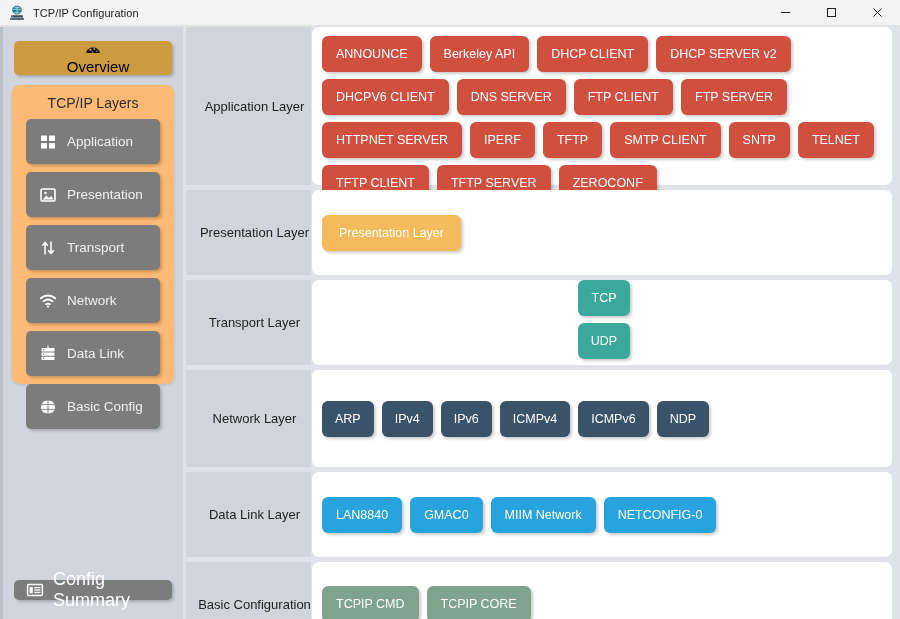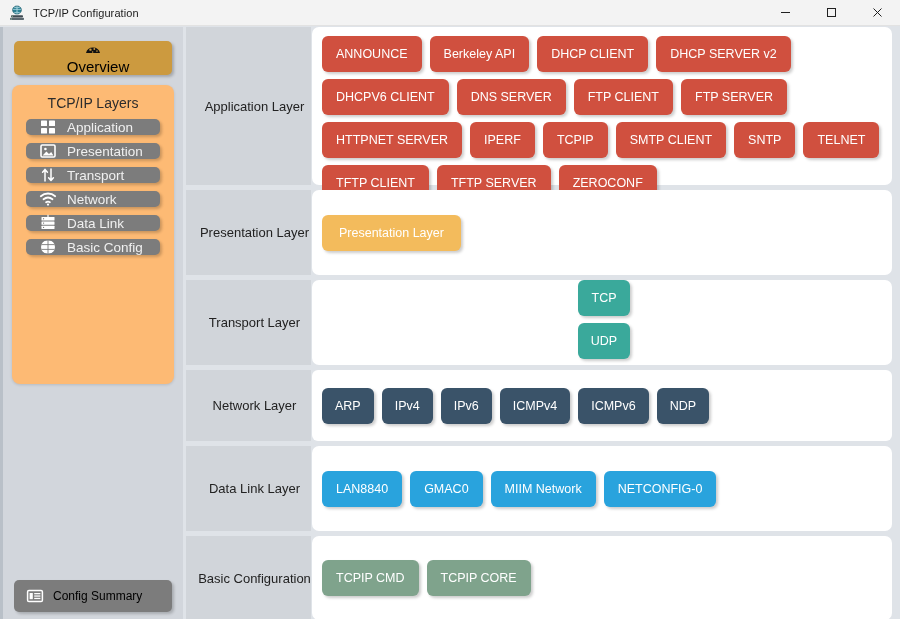--- a/index.html
+++ b/index.html
@@ -82,45 +82,45 @@
     box-sizing: border-box;
     padding-top: 10px;
   }
   .layers-title {
     text-align: center;
     font-size: 14px;
     color: #2c2c2c;
     margin-bottom: 8px;
   }
   .layer-btn {
-    width: 134px; height: 16px;
+    width: 134px; height: 45px;
     margin: 0 auto 8px auto;
     background: #7c7c7c;
     border-radius: 5px;
     display: flex; align-items: center;
     box-shadow: 2px 2px 3px rgba(0,0,0,0.20);
     color: #f0f0f0;
     font-size: 13.5px;
     box-sizing: border-box;
   }
   .layer-btn .ico {
     width: 18px; height: 18px;
     margin-left: 13px; margin-right: 10px;
     flex: 0 0 auto; display: block;
   }
   .summary-btn {
     position: absolute;
     left: 11px; top: 553px;
-    width: 158px; height: 32px;
+    width: 158px; height: 20px;
     background: #7c7c7c;
     border-radius: 5px;
     display: flex; align-items: center;
     box-shadow: 2px 2px 3px rgba(0,0,0,0.20);
-    color: #000000;
-    font-size: 12px;
+    color: #ffffff;
+    font-size: 18px;
     box-sizing: border-box;
   }
   .summary-btn .ico {
     width: 18px; height: 18px;
     margin-left: 12px; margin-right: 9px;
     flex: 0 0 auto; display: block;
   }
 
   
   .content {
@@ -324,21 +324,21 @@
         <div class="chip app">ANNOUNCE</div>
         <div class="chip app">Berkeley API</div>
         <div class="chip app">DHCP CLIENT</div>
         <div class="chip app">DHCP SERVER v2</div>
         <div class="chip app">DHCPV6 CLIENT</div>
         <div class="chip app">DNS SERVER</div>
         <div class="chip app">FTP CLIENT</div>
         <div class="chip app">FTP SERVER</div>
         <div class="chip app">HTTPNET SERVER</div>
         <div class="chip app">IPERF</div>
-        <div class="chip app">TCPIP</div>
+        <div class="chip app">TFTP</div>
         <div class="chip app">SMTP CLIENT</div>
         <div class="chip app">SNTP</div>
         <div class="chip app">TELNET</div>
         <div class="chip app">TFTP CLIENT</div>
         <div class="chip app">TFTP SERVER</div>
         <div class="chip app">ZEROCONF</div>
       </div>
     </div>
 
     <div class="row" style="height:85px">
@@ -349,21 +349,21 @@
     </div>
 
     <div class="row" style="height:85px">
       <div class="row-label">Transport Layer</div>
       <div class="row-body" style="align-content:center; padding-top:0; padding-bottom:0;flex-direction:column;">
         <div class="chip tran">TCP</div>
         <div class="chip tran">UDP</div>
       </div>
     </div>
 
-    <div class="row" style="height:71px">
+    <div class="row" style="height:97px">
       <div class="row-label">Network Layer</div>
       <div class="row-body" style="align-content:center; padding-top:0; padding-bottom:0;border-radius:6px;">
         <div class="chip net">ARP</div>
         <div class="chip net">IPv4</div>
         <div class="chip net">IPv6</div>
         <div class="chip net">ICMPv4</div>
         <div class="chip net">ICMPv6</div>
         <div class="chip net">NDP</div>
       </div>
     </div>

